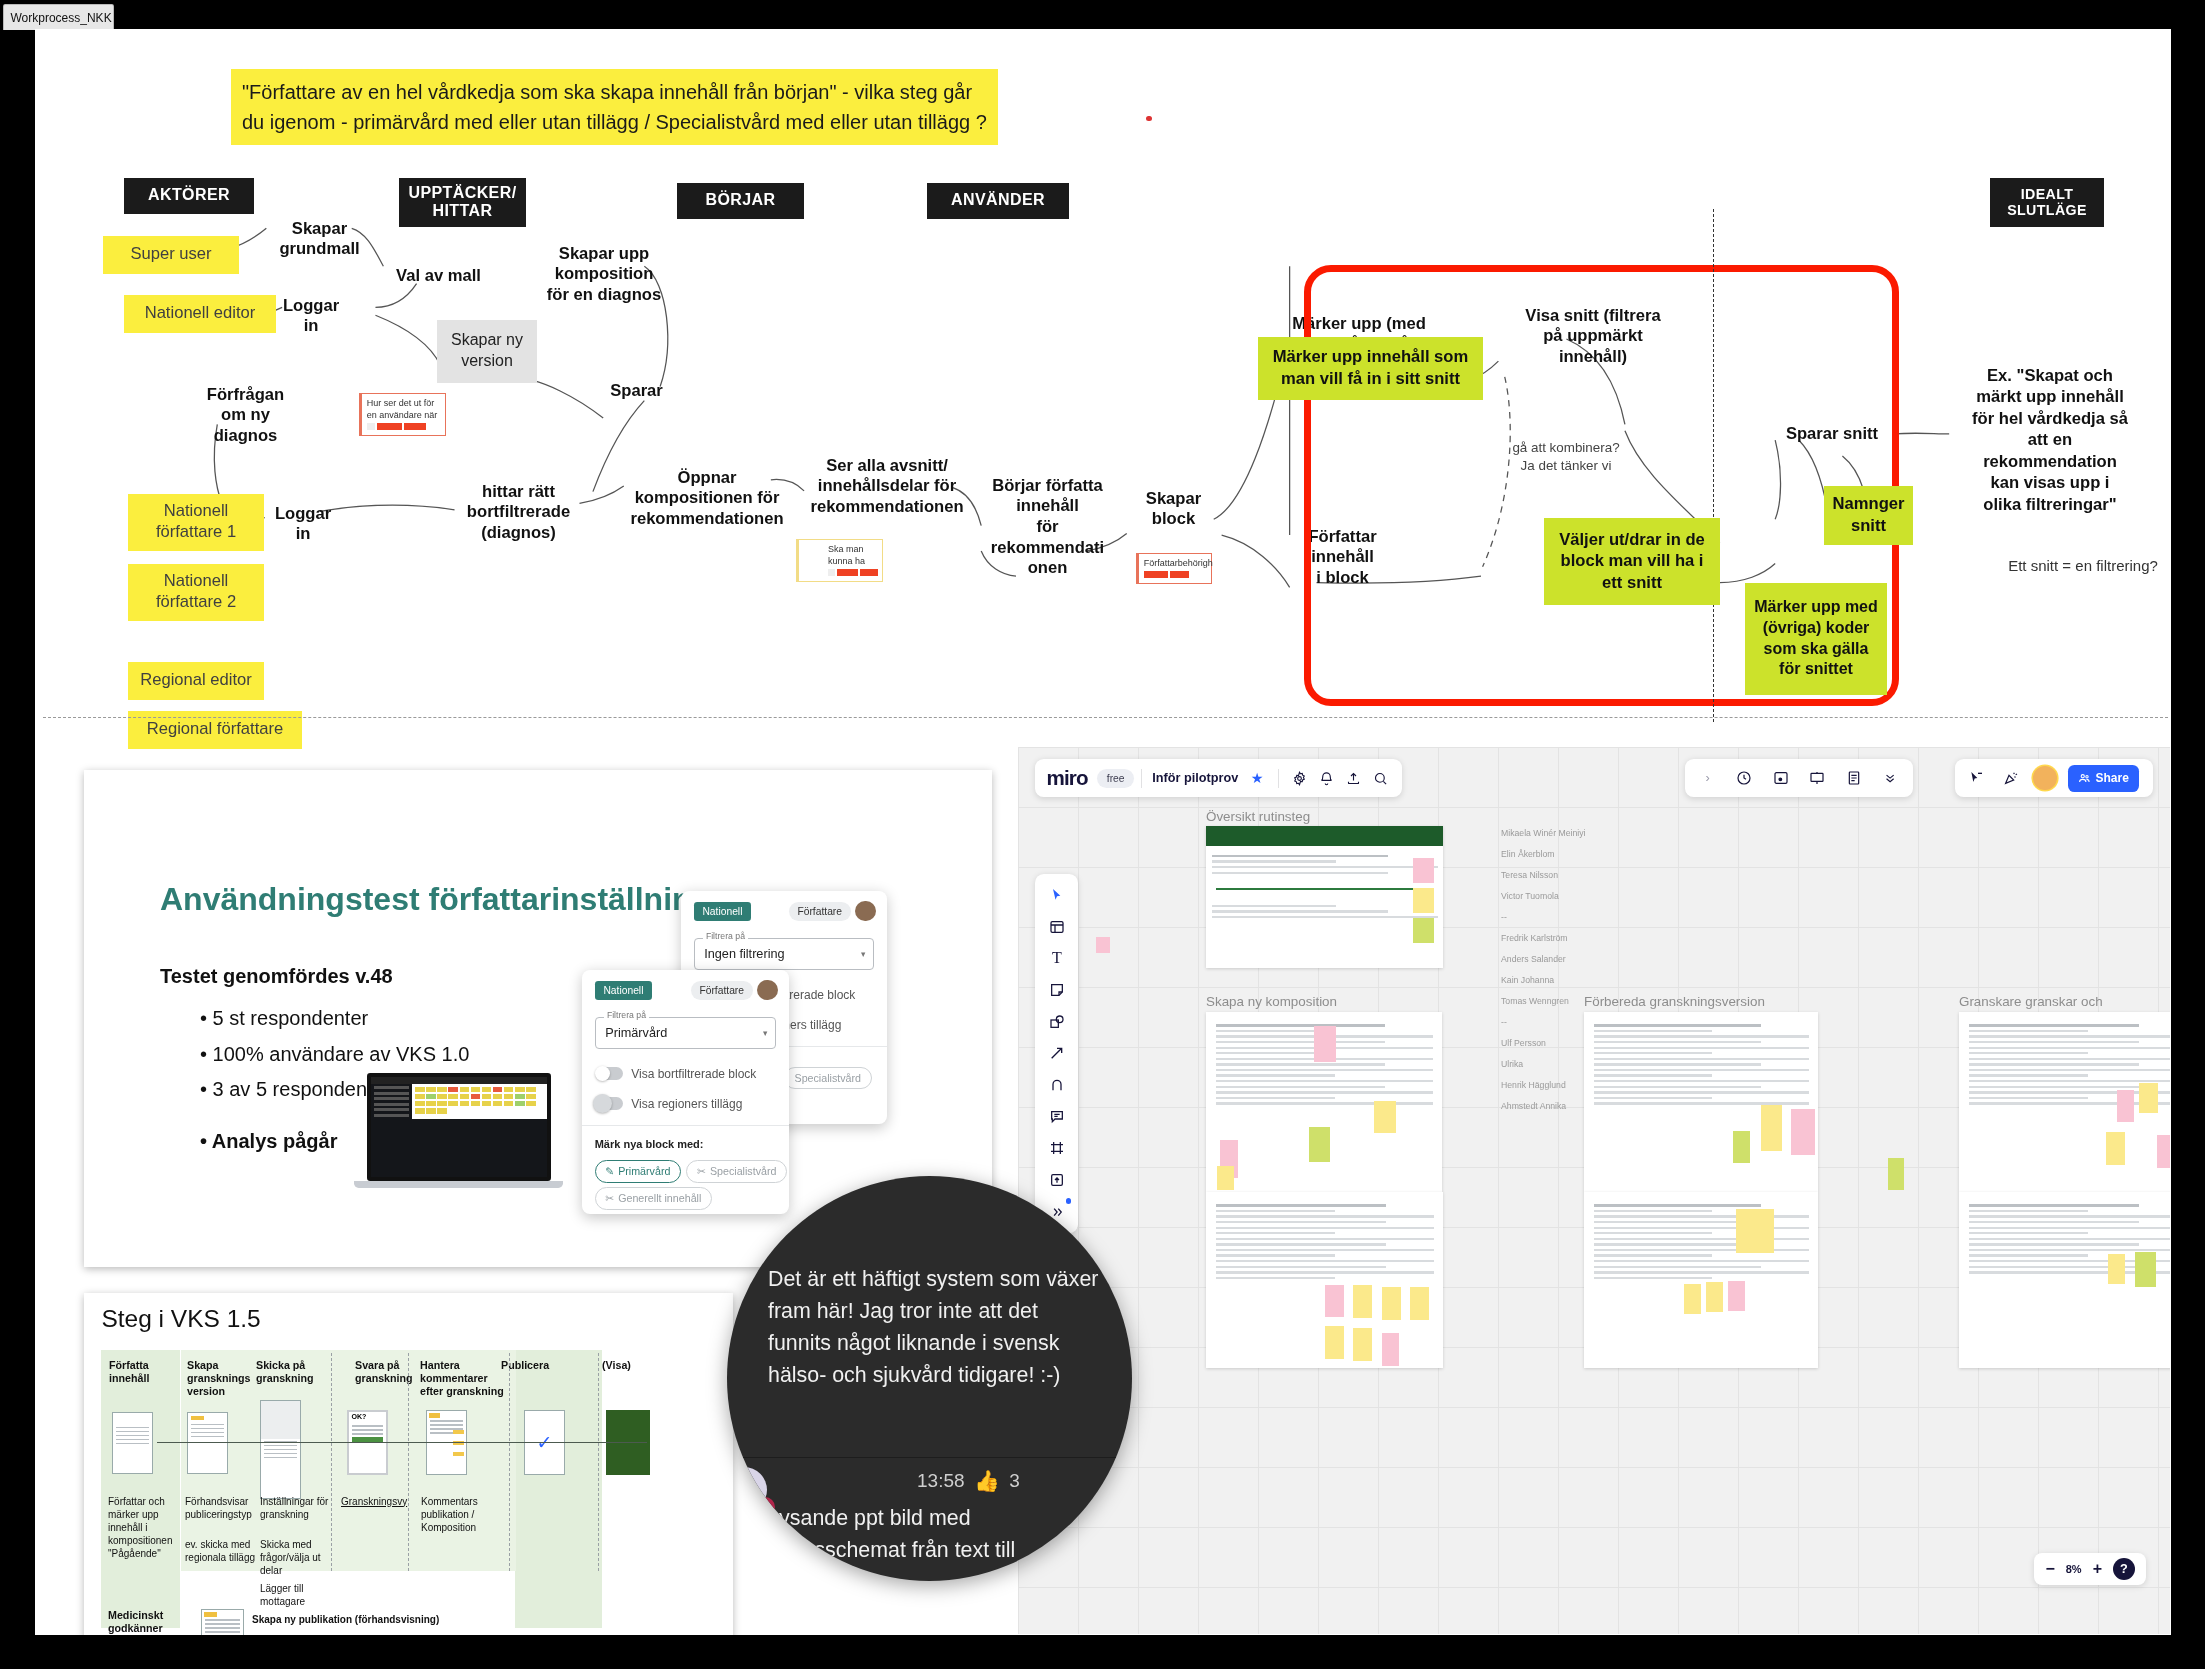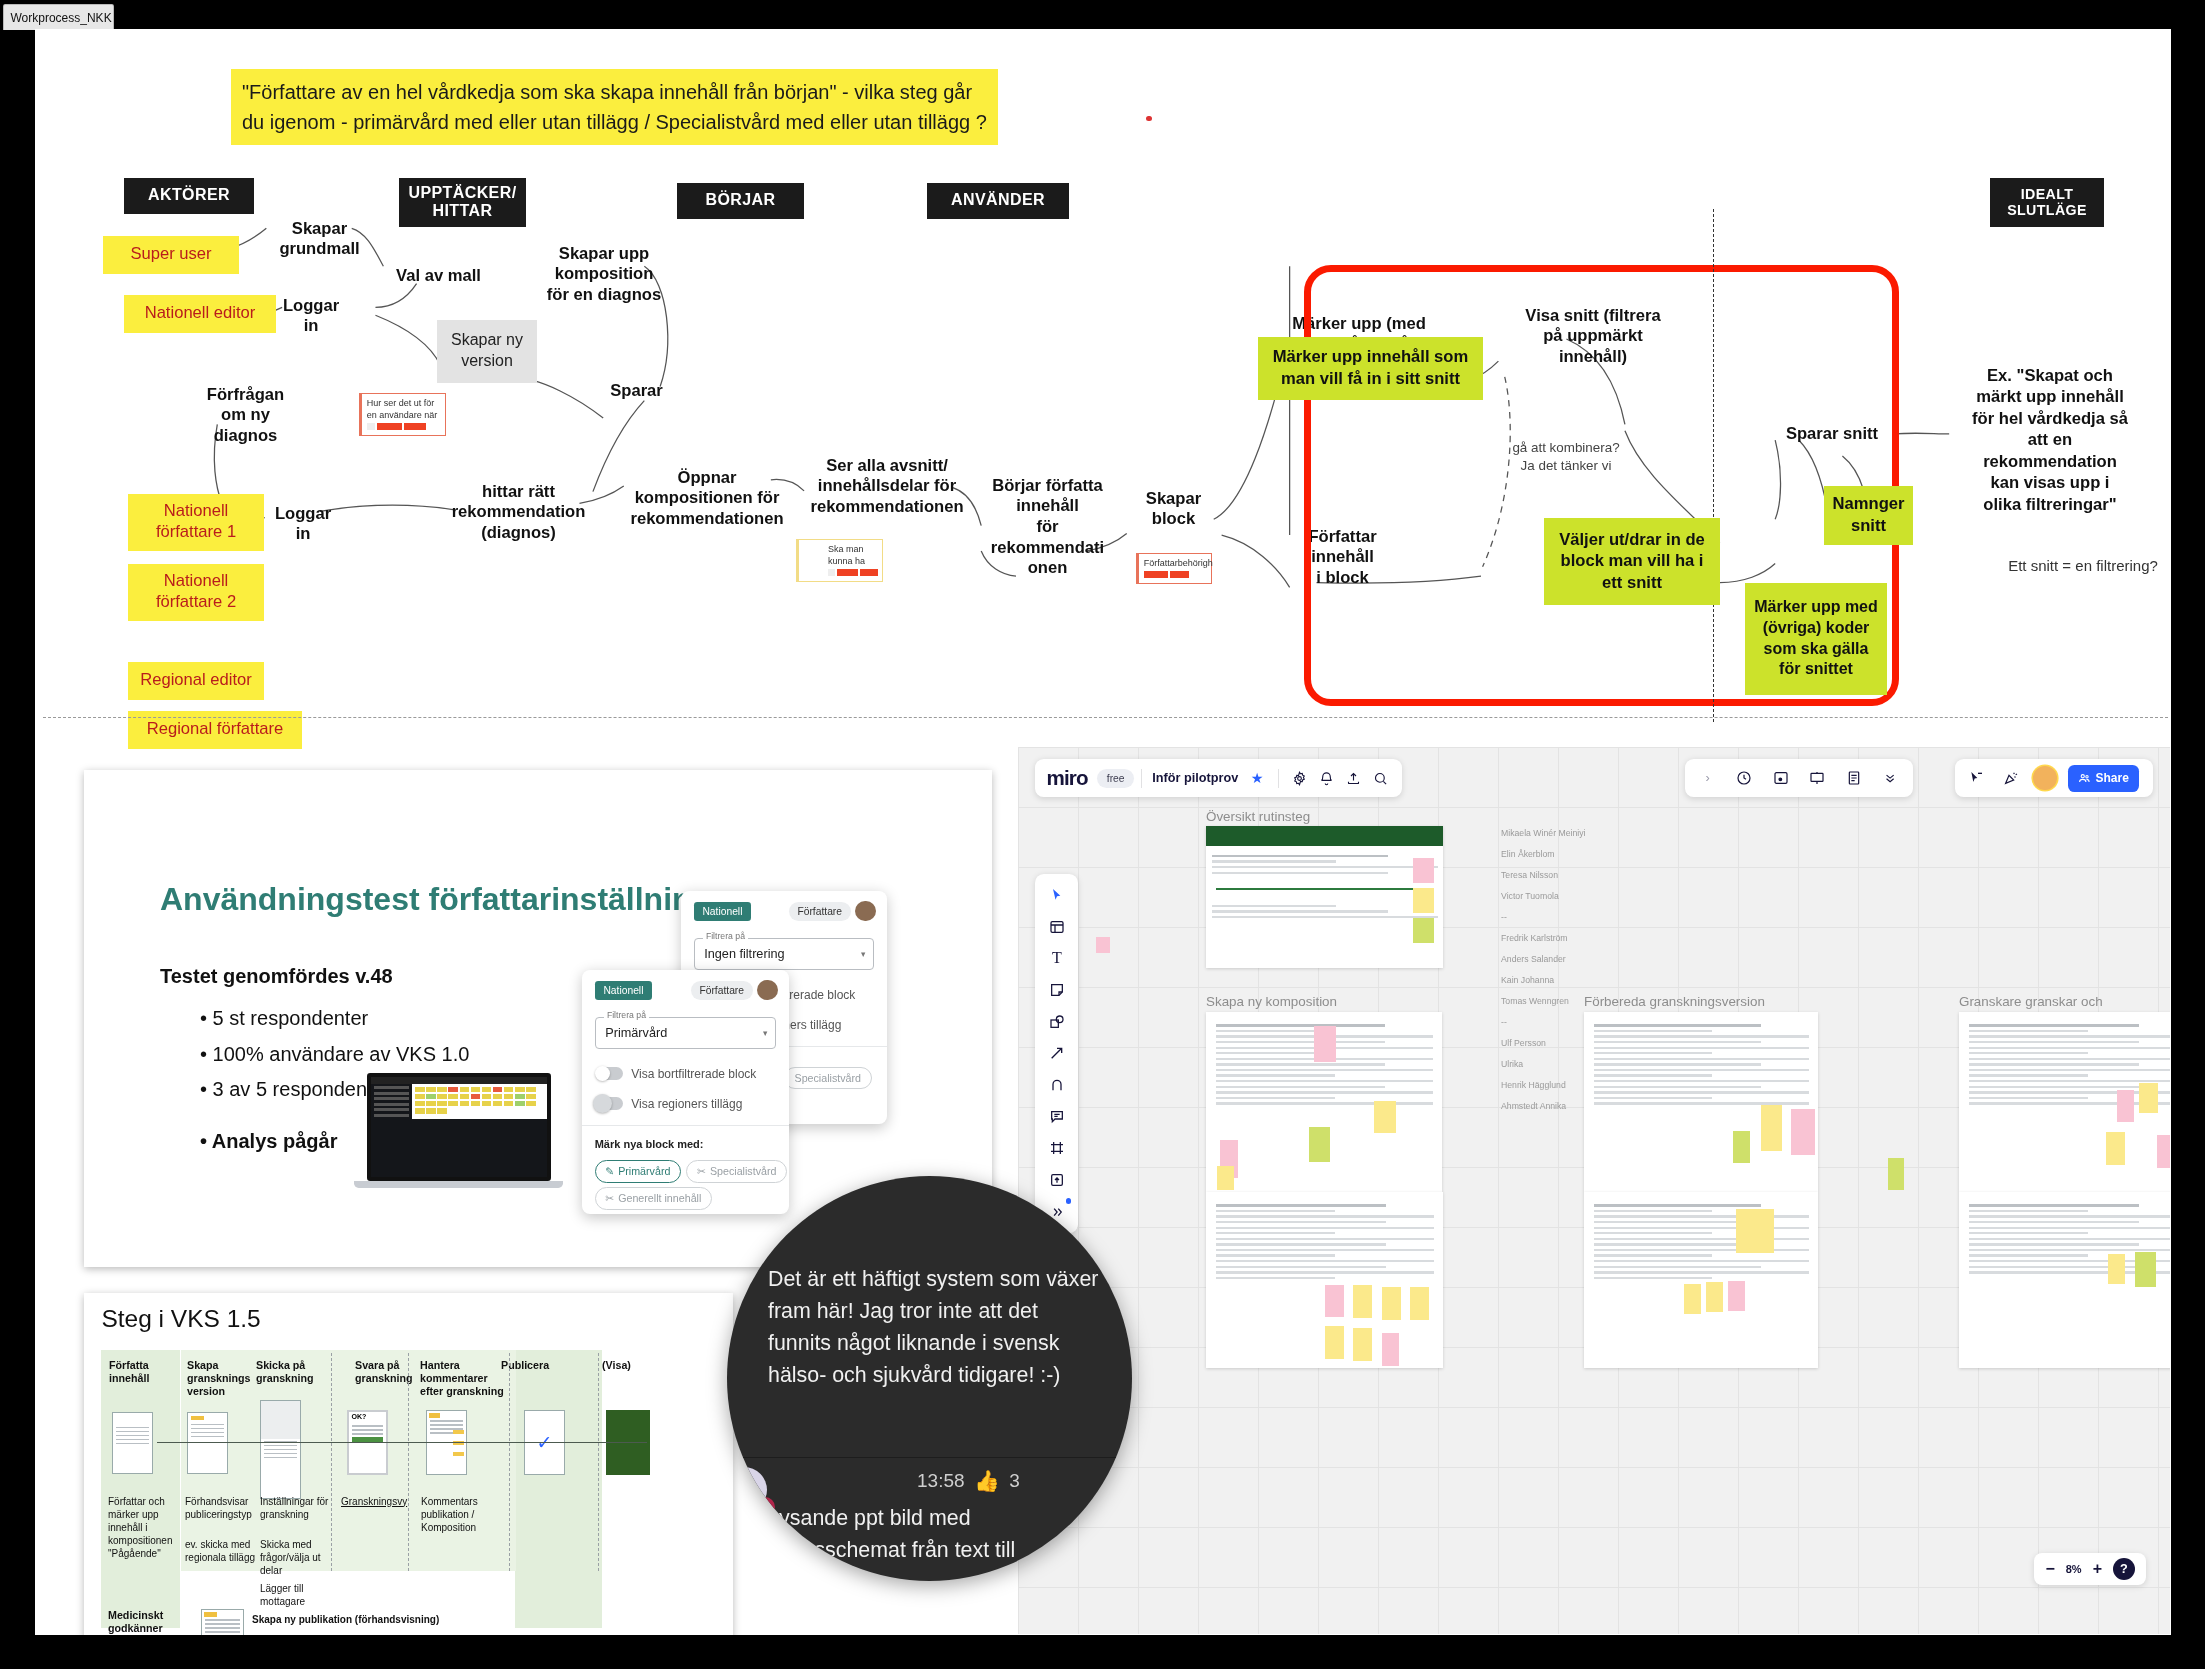--- a/index.html
+++ b/index.html
@@ -29,21 +29,21 @@
     position:absolute; background:#FBEE3E; color:#1a1a1a;
     font-size:20px; line-height:1.5; padding:8px 11px; font-weight:400;
   }
   .hdr-black {
     position:absolute; background:#1b1b1b; color:#fff; font-weight:bold;
     font-size:16px; letter-spacing:0.4px; text-align:center;
     display:flex; align-items:center; justify-content:center;
     padding:4.7px 8px; line-height:1.15;
   }
   .yel-box {
-    position:absolute; background:#FBEE3E; color:#b91c1c; font-size:16.6px;
+    position:absolute; background:#FBEE3E; color:#404040; font-size:16.6px;
     display:flex; align-items:center; justify-content:center; text-align:center;
     line-height:1.25; padding:3.2px 6.3px;
   }
   .node {
     position:absolute; color:#111; font-weight:bold; font-size:16.6px;
     text-align:center; line-height:1.25;
   }
   .grey-box {
     position:absolute; background:#e3e3e3; color:#222; font-size:16px;
     display:flex; align-items:center; justify-content:center; text-align:center;
@@ -265,21 +265,21 @@
 in</div>
     <div class="grey-box" style="left:402px; top:291px; width:100px; height:63px; white-space:pre-line;">Skapar ny
 version</div>
     <div class="node" style="left:554px; top:352px; width:95px;">Sparar</div>
     <div class="node" style="left:147px; top:356px; width:127px; white-space:pre-line;">Förfrågan
 om ny
 diagnos</div>
     <div class="node" style="left:229px; top:475px; width:78px; white-space:pre-line;">Loggar
 in</div>
     <div class="node" style="left:395px; top:453px; width:177px; white-space:pre-line;">hittar rätt
-rekommendation
+bortfiltrerade
 (diagnos)</div>
     <div class="node" style="left:585px; top:439px; width:174px; white-space:pre-line;">Öppnar
 kompositionen för
 rekommendationen</div>
     <div class="node" style="left:761px; top:427px; width:182px; white-space:pre-line;">Ser alla avsnitt/
 innehållsdelar för
 rekommendationen</div>
     <div class="node" style="left:951px; top:447px; width:123px; white-space:pre-line;">Börjar författa
 innehåll
 för

